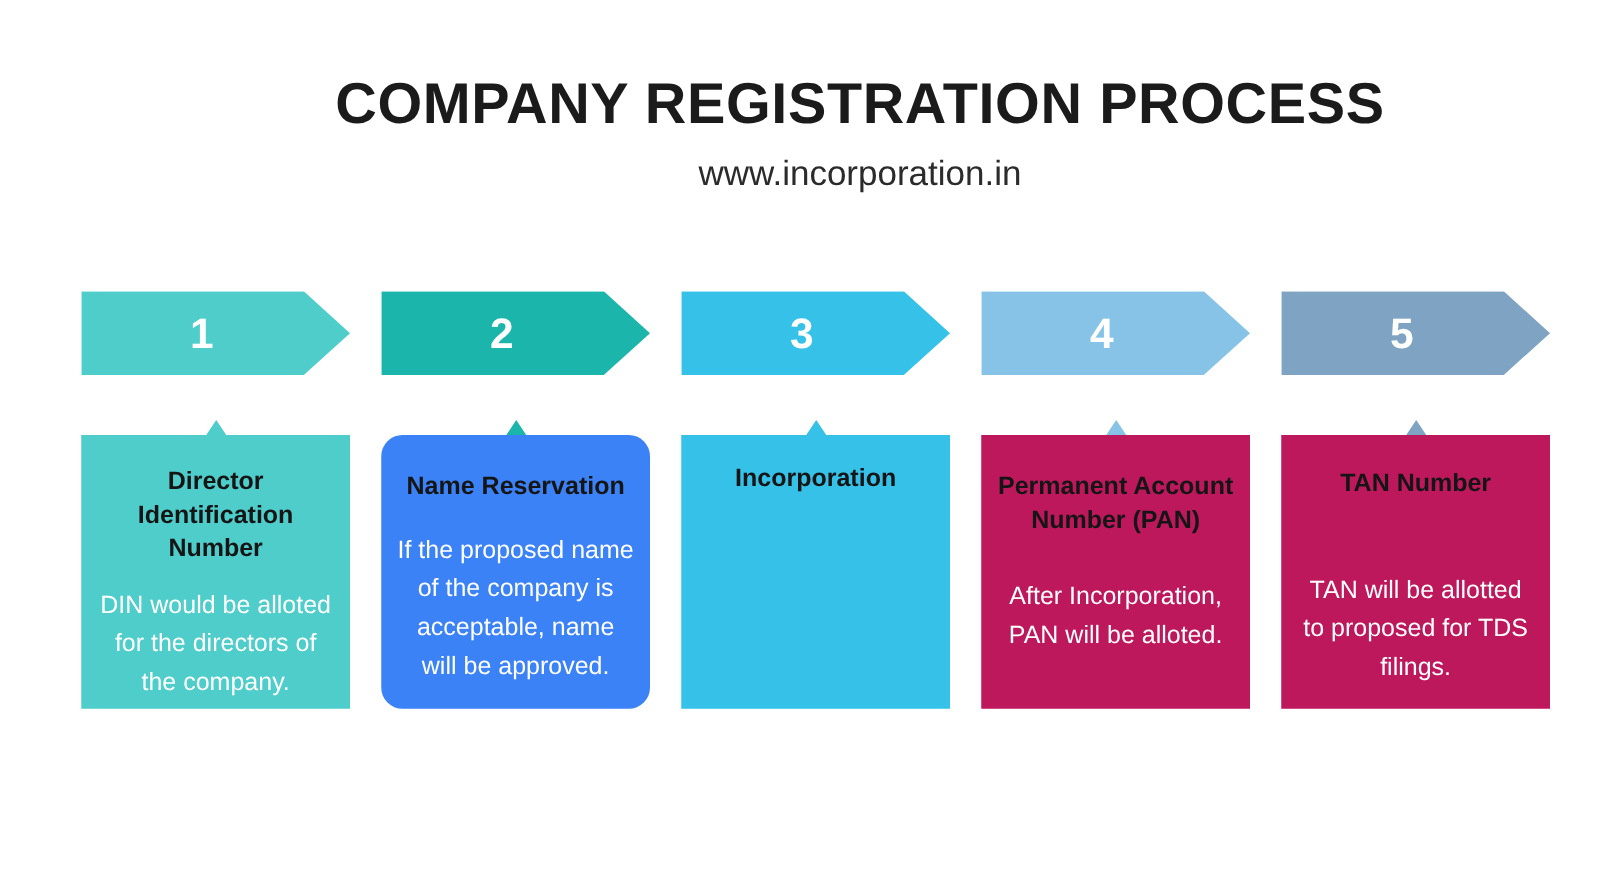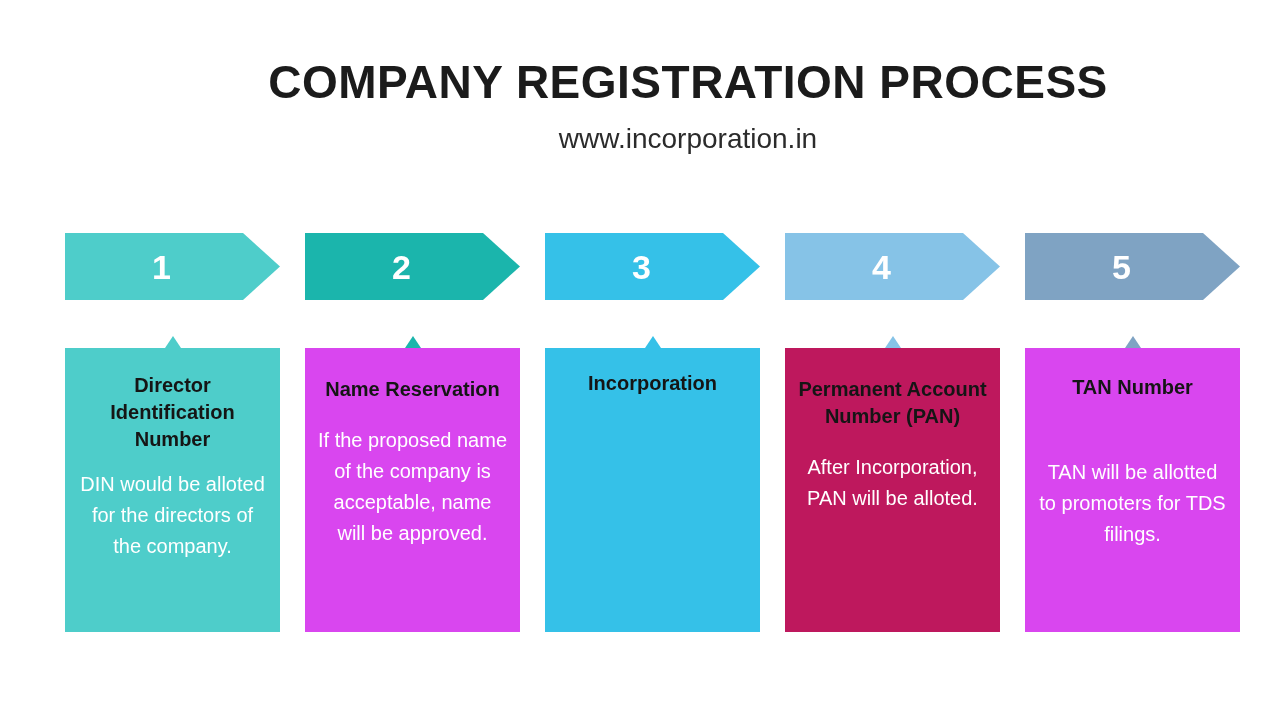--- a/index.html
+++ b/index.html
@@ -98,21 +98,21 @@
     width: 0;
     height: 0;
     border-left: 8px solid transparent;
     border-right: 8px solid transparent;
     border-bottom-width: 12px;
     border-bottom-style: solid;
   }
   .card {
     position: relative;
     width: 215px;
-    height: 284px;
+    height: 219px;
     box-sizing: border-box;
     padding: 22px 12px 14px 12px;
     text-align: center;
   }
   .card-title {
     font-size: 20px;
     font-weight: bold;
     color: #151515;
     line-height: 1.35;
     margin: 0;
@@ -125,21 +125,21 @@
     margin: 16px 0 0 0;
   }
 
   
   .col-1 .card { padding-top: 24px; }
   .col-2 .card { padding-top: 28px; }
   .col-2 .card-body { margin-top: 22px; }
   .col-3 .card { }
   .col-3 .card-body { margin-top: 40px; }
   .col-4 .card { padding-top: 28px; }
-  .col-4 .card-body { margin-top: 22px; }
+  .col-4 .card-body { margin-top: 32px; }
   .col-5 .card { padding-top: 26px; }
   .col-5 .card-body { margin-top: 56px; }
 </style>
 </head>
 <body>
 
 <div class="page">
 
   <div class="header">
     <h1 class="title">COMPANY REGISTRATION PROCESS</h1>
@@ -160,21 +160,21 @@
         </div>
       </div>
     </div>
 
     <div class="col col-2">
       <div class="arrow" style="background: rgb(27, 181, 172);">
         <span class="arrow-number">2</span>
       </div>
       <div class="card-wrap">
         <div class="pointer" style="border-bottom-color: rgb(27, 181, 172);"></div>
-        <div class="card" style="background: #d946ef;">
+        <div class="card" style="background: #3b82f6; border-radius: 17px;">
           <h2 class="card-title">Name Reservation</h2>
           <p class="card-body">If the proposed name of the company is acceptable, name will be approved.</p>
         </div>
       </div>
     </div>
 
     <div class="col col-3">
       <div class="arrow" style="background: rgb(53, 193, 232);">
         <span class="arrow-number">3</span>
       </div>
@@ -198,21 +198,21 @@
         </div>
       </div>
     </div>
 
     <div class="col col-5">
       <div class="arrow" style="background: rgb(127, 163, 195);">
         <span class="arrow-number">5</span>
       </div>
       <div class="card-wrap">
         <div class="pointer" style="border-bottom-color: rgb(127, 163, 195);"></div>
-        <div class="card" style="background: #d946ef;">
+        <div class="card" style="background: #be185d;">
           <h2 class="card-title">TAN Number</h2>
-          <p class="card-body">TAN will be allotted to promoters for TDS filings.</p>
+          <p class="card-body">TAN will be allotted to proposed for TDS filings.</p>
         </div>
       </div>
     </div>
 
   </div>
 </div>
 
 </body></html>

